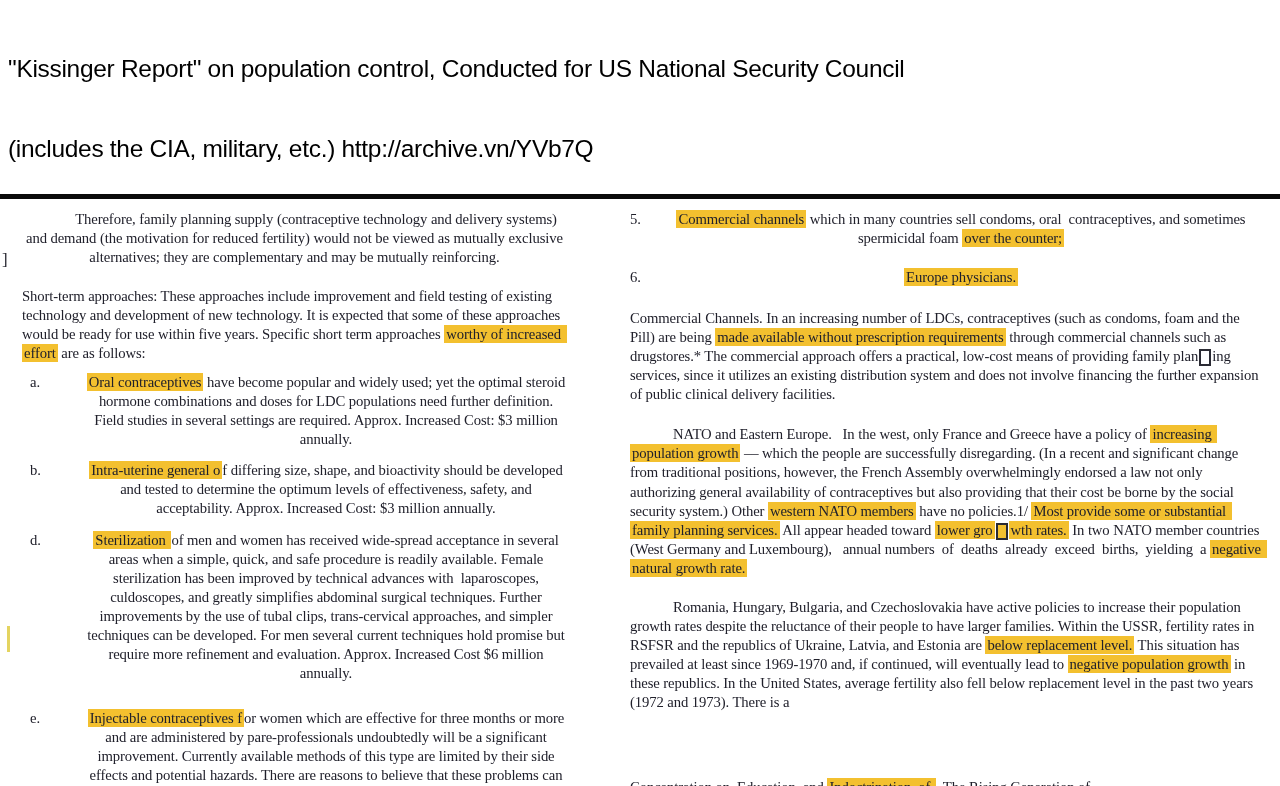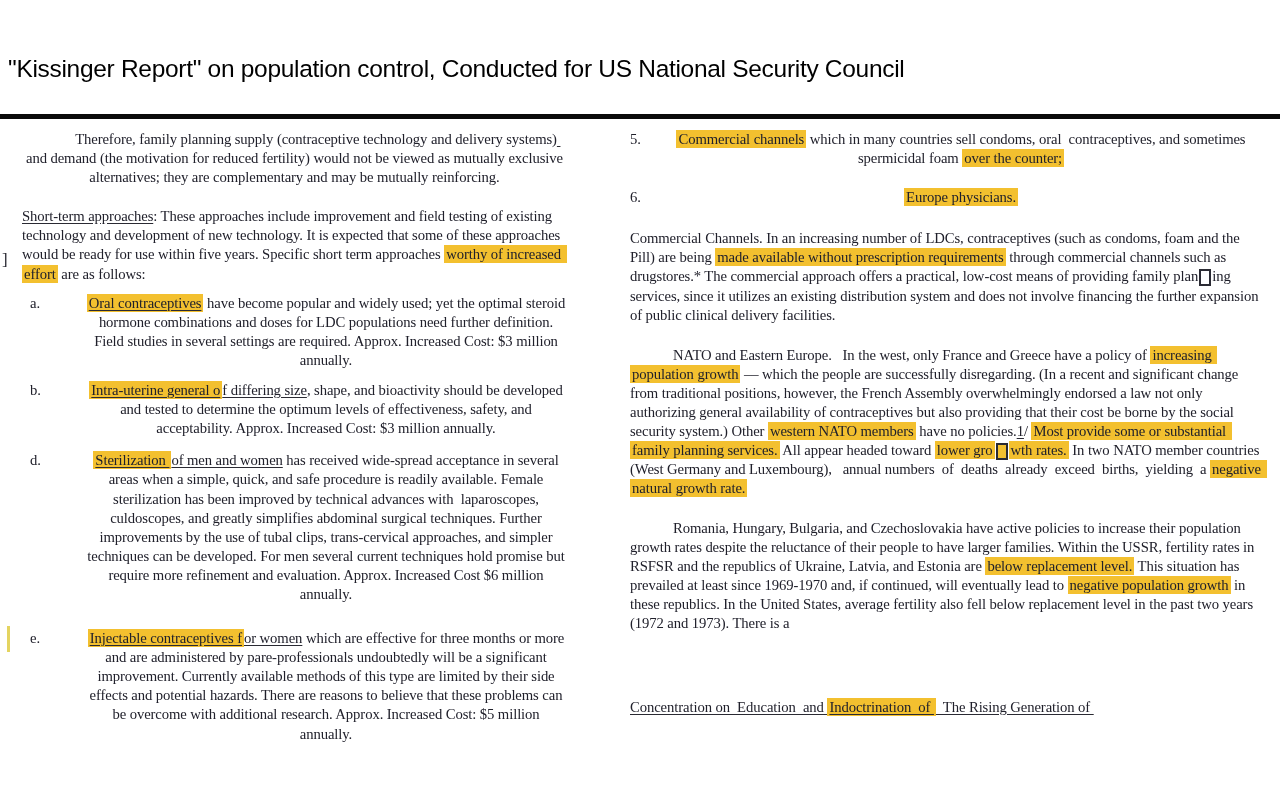--- a/index.html
+++ b/index.html
@@ -54,21 +54,20 @@
   .li .body { flex: 1 1 auto; white-space: pre-wrap; text-align: center; }
   .li-deep .lbl { flex: 0 0 63px; padding-left: 8px; }
   .li-num .lbl { flex: 0 0 28px; padding-left: 0; }
   .hl {
     background: #f3c02f;
     padding: 1px 2px;
     -webkit-box-decoration-break: clone;
     box-decoration-break: clone;
   }
   .ul {
-    text-decoration: underline;
     text-decoration-color: #2a2a33;
     text-underline-offset: 2px;
   }
   .box {
     display: inline-block;
     width: 12px; height: 17px;
     border: 2px solid #2a2a33;
     vertical-align: -5px;
     margin: 0 1px;
   }
@@ -83,20 +82,21 @@
     left: 7px; top: 626px;
     width: 3px; height: 26px;
     background: #e4d460;
   }
 </style>
 </head>
 <body>
 
 <div class="header">
   <div>"Kissinger Report" on population control, Conducted for US National Security Council</div>
+  <div>(includes the CIA, military, etc.) http://archive.vn/YVb7Q</div>
 </div>
 
 <div class="divider"></div>
 
 <div class="content">
   <div class="col-left" id="col-0">
       <div class="para fi" style="margin-bottom: 20px; text-align: center;"><span>Therefore, family planning supply (contraceptive technology and delivery systems)</span><span class="ul"> </span><span>and demand (the motivation for reduced fertility) would not be viewed as mutually exclusive alternatives; they are complementary and may be mutually reinforcing.</span></div>
       <div class="para" style="margin-bottom: 10px;"><span class="ul">Short-term approaches</span><span>: These approaches include improvement and field testing of existing technology and development of new technology. It is expected that some of these approaches would be ready for use within five years. Specific short term approaches </span><span class="hl">worthy of increased effort</span><span> are as follows:</span></div>
       <div class="li li-deep" style="margin-bottom: 11px;">
         <span class="lbl">a.</span>

